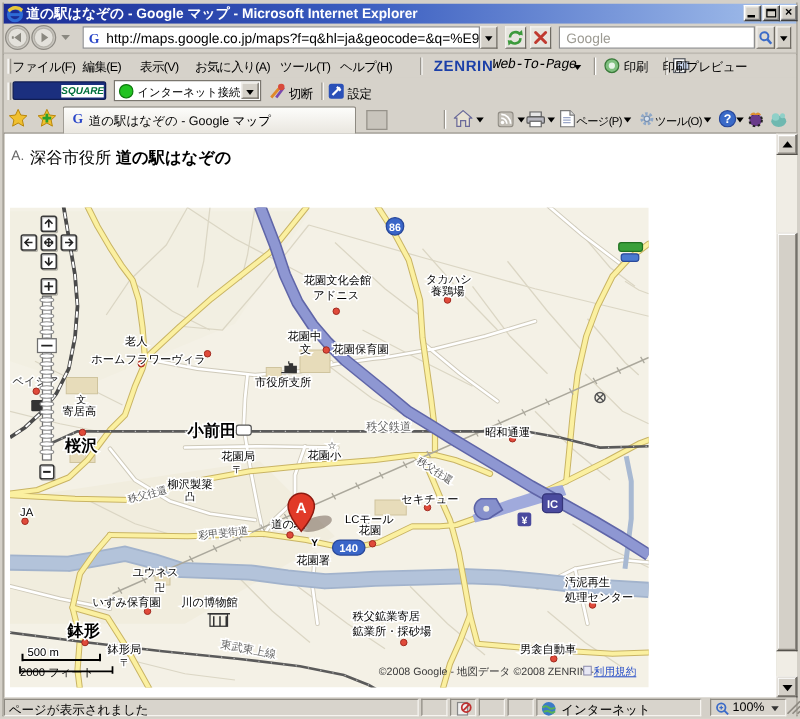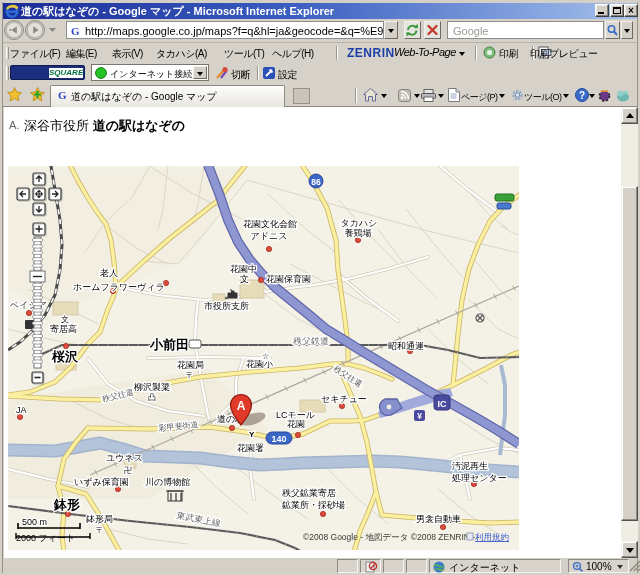--- a/index.html
+++ b/index.html
@@ -93,26 +93,26 @@
 </div>
 <div class="arrbtn" style="left:621px;top:21px;width:12px;height:18px">
     <div class="dna" style="left:2px;top:7px"></div>
   </div>
 
 <div class="row3"></div>
 <div class="grip" style="left:6px;top:47px;height:12px"></div>
 <div class="mi" style="left:10px;top:47px">ファイル(F)</div>
 <div class="mi" style="left:66px;top:47px">編集(E)</div>
 <div class="mi" style="left:112px;top:47px">表示(V)</div>
-<div class="mi" style="left:156px;top:47px">タカハシ(A)</div>
+<div class="mi" style="left:156px;top:47px">お気に入り(A)</div>
 <div class="mi" style="left:224px;top:47px">ツール(T)</div>
 <div class="mi" style="left:272px;top:47px">ヘルプ(H)</div>
 <div class="vsep" style="left:336px;top:46px;height:14px"></div>
 <div class="mi" style="left:347px;top:46px;color:#1B3FA8;font-weight:bold;font-size:12px;letter-spacing:0.5px">ZENRIN</div>
-<div class="mi" style="left:394px;top:46px;font-family:Liberation Sans, sans-serif;font-style:italic;font-size:11px">Web-To-Page</div>
+<div class="mi" style="left:394px;top:46px;font-family:Liberation Mono, monospace;font-style:italic;font-size:11px">Web-To-Page</div>
 <div class="dna" style="left:459px;top:52px"></div>
 <div class="vsep" style="left:475px;top:46px;height:14px"></div>
 <svg class="abs" style="left:483px;top:46px" width="13" height="13" viewBox="0 0 13 13">
     <circle cx="6.5" cy="6.5" r="5.5" fill="#7FBF7F" stroke="#3A7A3A"></circle>
     <circle cx="6.5" cy="6.5" r="2.5" fill="#E8F4E8"></circle>
   </svg>
 <div class="mi" style="left:499px;top:47px">印刷</div>
 <div class="vsep" style="left:532px;top:46px;height:14px"></div>
 <svg class="abs" style="left:538px;top:46px" width="14" height="13" viewBox="0 0 14 13">
     <rect x="1" y="1" width="9" height="11" fill="#fff" stroke="#55585E"></rect>
@@ -482,20 +482,23 @@
  <div class="sbtn" style="top:0">
       <div style="position:absolute;left:4px;top:5px;width:0;height:0;border-left:4px solid transparent;border-right:4px solid transparent;border-bottom:5px solid #000"></div>
     </div>
  <div class="thumb"></div>
  <div class="sbtn" style="top:434px">
       <div style="position:absolute;left:4px;top:6px;width:0;height:0;border-left:4px solid transparent;border-right:4px solid transparent;border-top:5px solid #000"></div>
     </div>
 </div>
 
 <div class="status">
+ <div class="panel" style="left:0;width:332px">
+      <span style="position:absolute;left:3px;top:1px;font-size:10px;white-space:nowrap">ページが表示されました</span>
+    </div>
  <div class="panel" style="left:334px;width:21px"></div>
  <div class="panel" style="left:357px;width:21px">
   <svg style="position:absolute;left:4px;top:1px" width="13" height="12" viewBox="0 0 13 12">
         <rect x="1" y="1" width="8" height="10" fill="#F0F0F0" stroke="#888"></rect>
         <circle cx="8" cy="5" r="3.6" fill="none" stroke="#C03030" stroke-width="1.4"></circle>
         <path d="M5.5 7.5 L10.5 2.5" stroke="#C03030" stroke-width="1.4"></path>
       </svg>
  </div>
  <div class="panel" style="left:380px;width:21px"></div>
  <div class="panel" style="left:403px;width:21px"></div>

